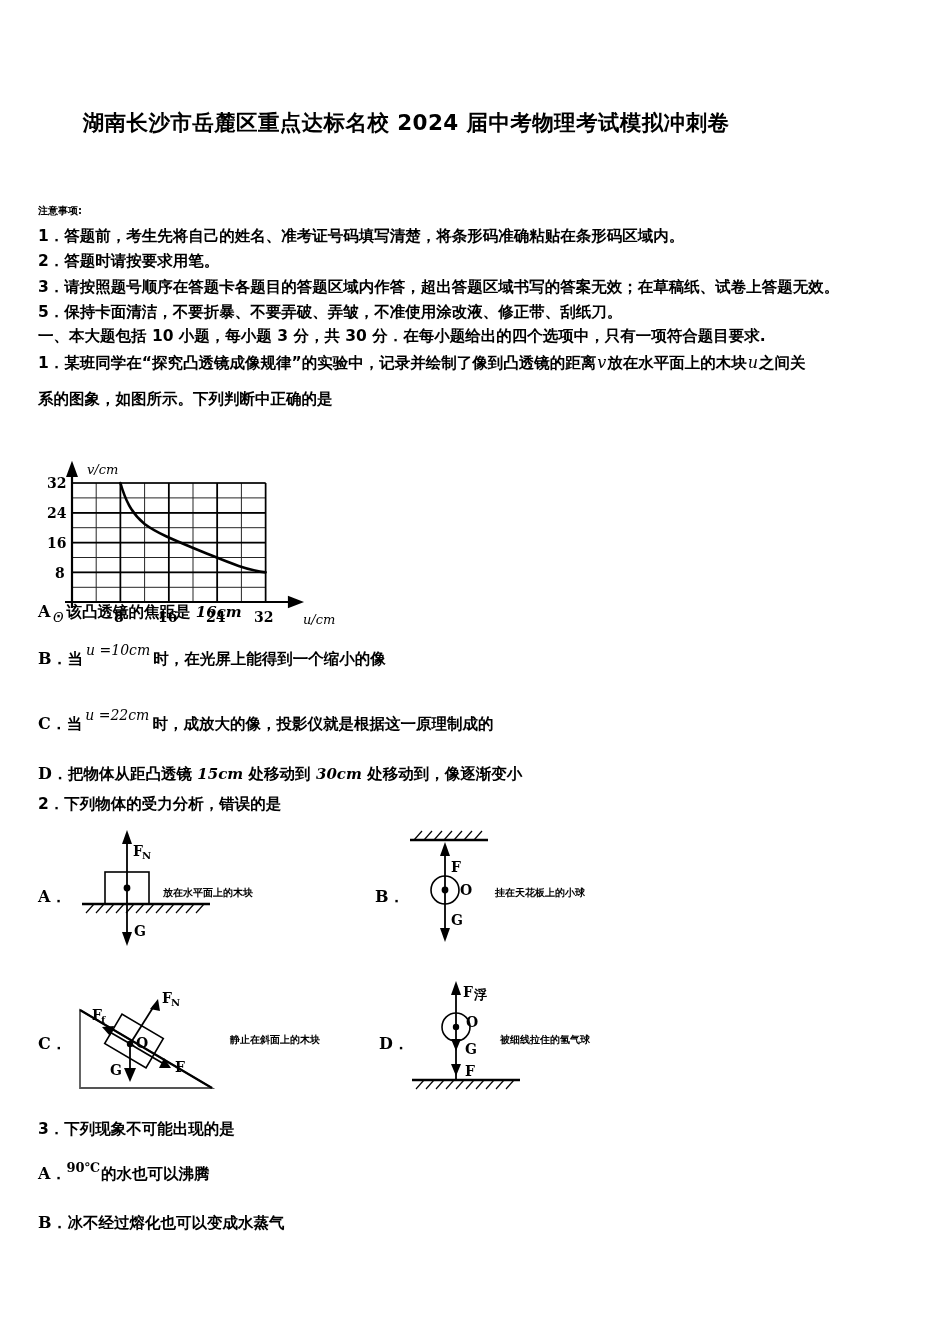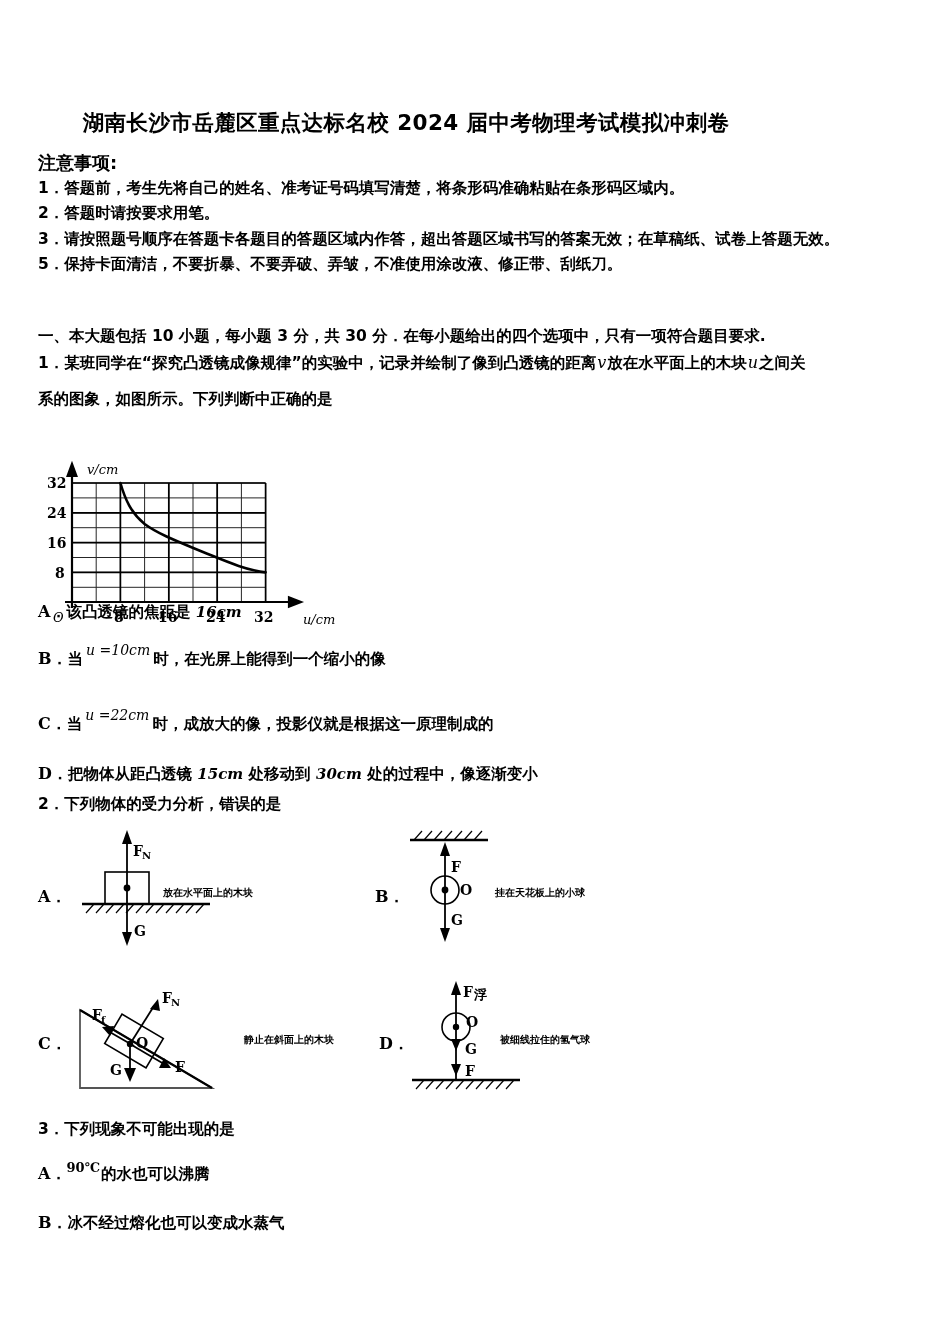--- a/index.html
+++ b/index.html
@@ -38,21 +38,21 @@
   
   .notice {
     position: absolute;
     left: 38px; top: 150px;
     width: 890px;
     font-size: 15.5px;
     line-height: 25.6px;
     font-family: "DejaVu Sans", "Liberation Sans", sans-serif;
     font-weight: bold;
   }
-  .notice-head { font-size: 18px; }
+  .notice-head { font-size: 10px; margin-top: 48px; }
   .notice-item { white-space: nowrap; }
 
   
   .ptext {
     position: absolute;
     font-family: "DejaVu Sans", "Liberation Sans", sans-serif;
     font-weight: bold;
     font-size: 15.5px;
     line-height: 22px;
     white-space: nowrap;
@@ -226,21 +226,21 @@
 
   <div class="ptext" style="left:38px; top:648px;">
     <span class="opt-label">B．</span><span>当</span><span class="formula">u =10cm</span><span>时，在光屏上能得到一个缩小的像</span>
   </div>
 
   <div class="ptext" style="left:38px; top:713px;">
     <span class="opt-label">C．</span><span>当</span><span class="formula">u =22cm</span><span>时，成放大的像，投影仪就是根据这一原理制成的</span>
   </div>
 
   <div class="ptext" style="left:38px; top:763px;">
-    <span class="opt-label">D．</span><span>把物体从距凸透镜 </span><span class="cmu">15</span><span class="cmu">cm</span><span> 处移动到 </span><span class="cmu">30</span><span class="cmu">cm</span><span> 处的过程中，像逐渐变小</span>
+    <span class="opt-label">D．</span><span>把物体从距凸透镜 </span><span class="cmu">15</span><span class="cmu">cm</span><span> 处移动到 </span><span class="cmu">30</span><span class="cmu">cm</span><span> 处移动到，像逐渐变小</span>
   </div>
 
   <div class="ptext" style="left:38px; top:793px;">
     <span>2．</span><span>下列物体的受力分析，错误的是</span>
   </div>
 
   <div class="ptext" style="left:38px; top:886px;">
     <span class="opt-label">A．</span>
   </div>
 
@@ -342,21 +342,21 @@
 
       <text class="lbl" x="20" y="42">F</text>
       <text class="lbl-sub" x="29" y="45">f</text>
       <text class="lbl" x="90" y="25">F</text>
       <text class="lbl-sub" x="99" y="28">N</text>
       <text class="lbl" x="64" y="70">O</text>
       <text class="lbl" x="38" y="97">G</text>
       <text class="lbl" x="103" y="94">F</text>
     </svg>
   </div>
-  <div class="capt" style="left:224px; top:1033px;padding-left:20px;">静止在斜面上的木块</div>
+  <div class="capt" style="left:210px; top:1033px;padding-left:20px;">静止在斜面上的木块</div>
 
   <div class="ptext" style="left:379px; top:1033px;">
     <span class="opt-label">D．</span>
   </div>
 
   <div class="fig" style="left:408px; top:975px;">
     <svg width="130" height="125" viewBox="0 0 130 125">
 
       <line x1="48" y1="14" x2="48" y2="105" stroke="#000" stroke-width="1.8"></line>
       <polygon points="48,6 43,20 53,20" fill="#000"></polygon>

